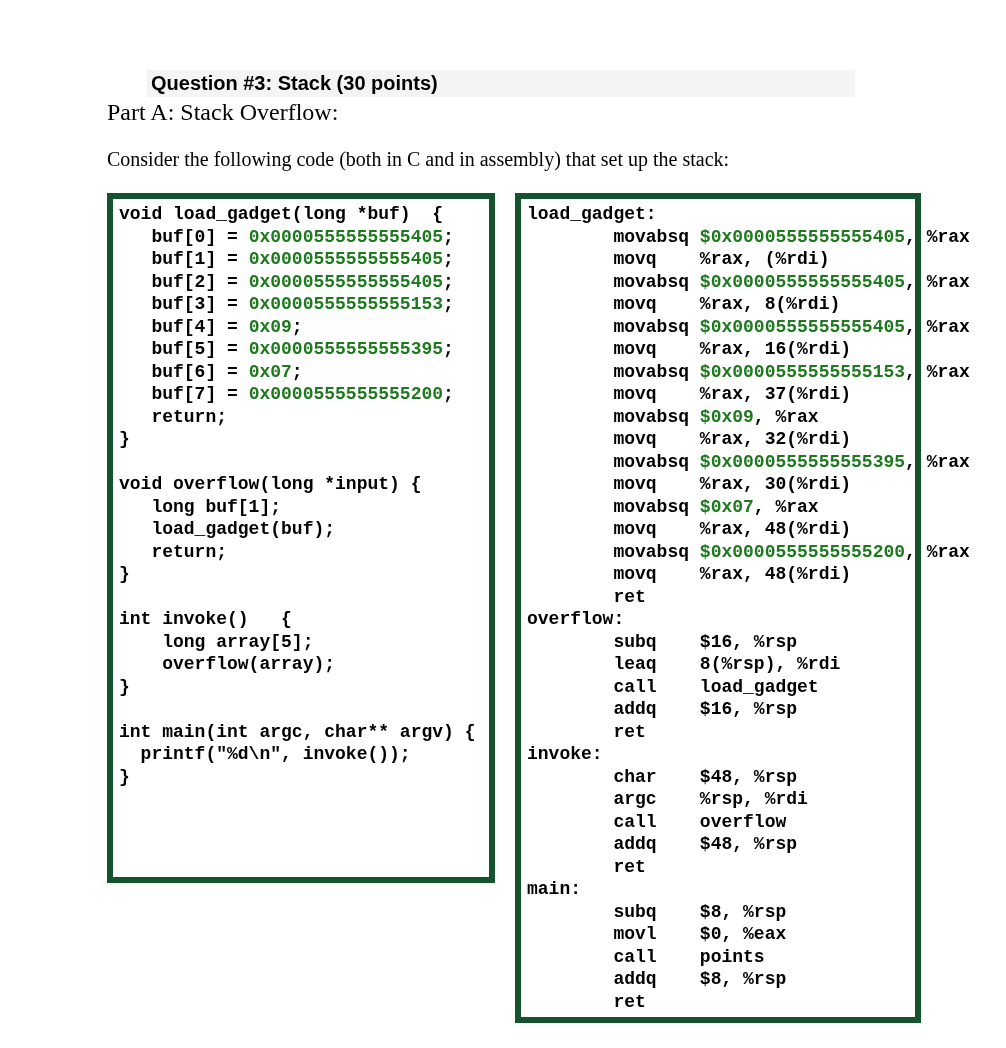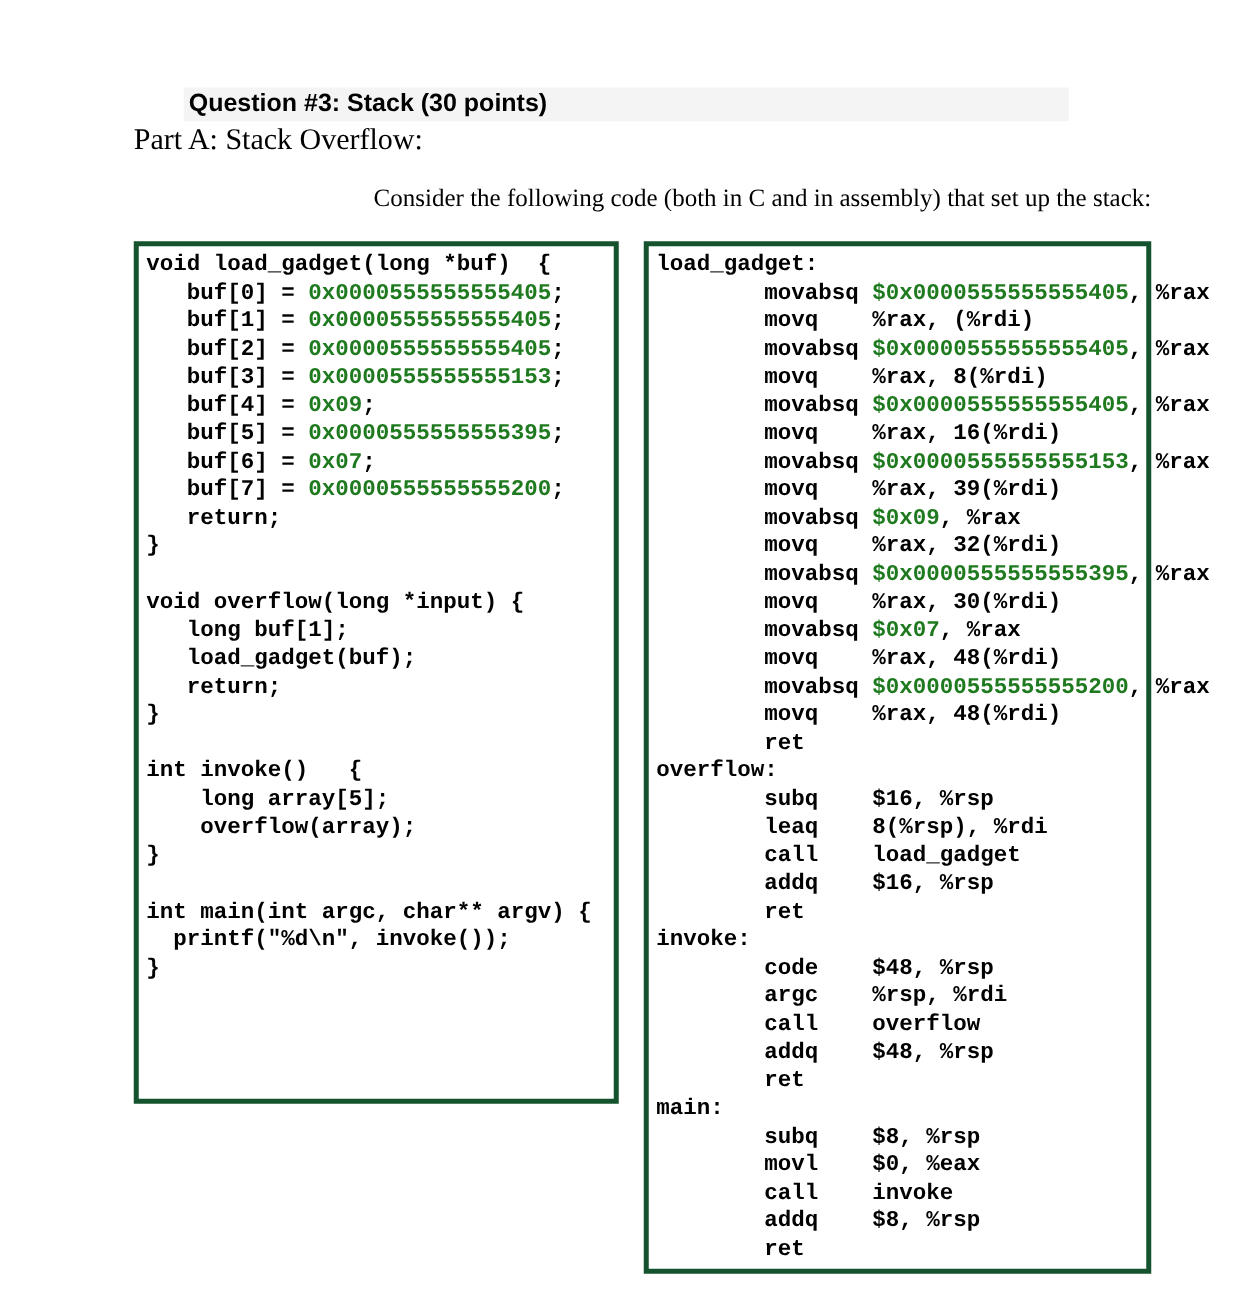--- a/index.html
+++ b/index.html
@@ -27,29 +27,28 @@
     margin-left: 40px;
   }
   .part-line {
     font-size: 24px;
     margin-top: 2px;
   }
   .intro {
     font-size: 20px;
     margin-top: 22px;
     margin-bottom: 22px;
-    text-align: right;
   }
   .code-columns {
     display: flex;
     gap: 20px;
     align-items: flex-start;
   }
   .code-box {
-    border: 4px solid #14532d;
+    border: 6px solid #14532d;
     padding: 4px 6px 4px 6px;
     box-sizing: border-box;
   }
   .code-left {
     width: 410px;
     min-height: 690px;
   }
   .code-right {
     width: 406px;
   }
@@ -108,45 +107,45 @@
 
     <div class="code-box code-right">
 <pre class="code"><span>load_gadget:</span>
 <span>        movabsq </span><span class="hex">$0x0000555555555405</span><span>, %rax</span>
 <span>        movq    %rax, (%rdi)</span>
 <span>        movabsq </span><span class="hex">$0x0000555555555405</span><span>, %rax</span>
 <span>        movq    %rax, 8(%rdi)</span>
 <span>        movabsq </span><span class="hex">$0x0000555555555405</span><span>, %rax</span>
 <span>        movq    %rax, 16(%rdi)</span>
 <span>        movabsq </span><span class="hex">$0x0000555555555153</span><span>, %rax</span>
-<span>        movq    %rax, 39(%rdi)</span>
+<span>        movq    %rax, 37(%rdi)</span>
 <span>        movabsq </span><span class="hex">$0x09</span><span>, %rax</span>
 <span>        movq    %rax, 32(%rdi)</span>
 <span>        movabsq </span><span class="hex">$0x0000555555555395</span><span>, %rax</span>
 <span>        movq    %rax, 30(%rdi)</span>
 <span>        movabsq </span><span class="hex">$0x07</span><span>, %rax</span>
 <span>        movq    %rax, 48(%rdi)</span>
 <span>        movabsq </span><span class="hex">$0x0000555555555200</span><span>, %rax</span>
 <span>        movq    %rax, 48(%rdi)</span>
 <span>        ret</span>
 <span>overflow:</span>
 <span>        subq    $16, %rsp</span>
 <span>        leaq    8(%rsp), %rdi</span>
 <span>        call    load_gadget</span>
 <span>        addq    $16, %rsp</span>
 <span>        ret</span>
 <span>invoke:</span>
-<span>        code    $48, %rsp</span>
+<span>        char    $48, %rsp</span>
 <span>        argc    %rsp, %rdi</span>
 <span>        call    overflow</span>
 <span>        addq    $48, %rsp</span>
 <span>        ret</span>
 <span>main:</span>
 <span>        subq    $8, %rsp</span>
 <span>        movl    $0, %eax</span>
-<span>        call    invoke</span>
+<span>        call    points</span>
 <span>        addq    $8, %rsp</span>
 <span>        ret</span>
 </pre>
     </div>
 
   </div>
 </div>
 
 </body></html>

